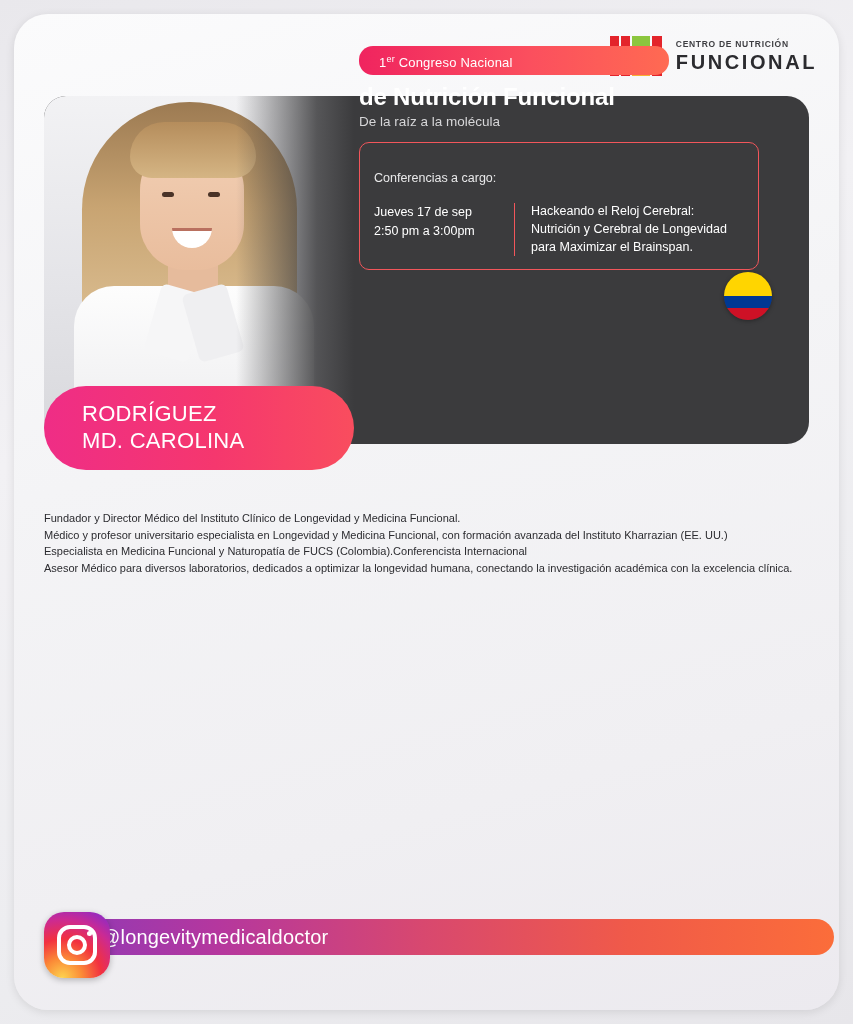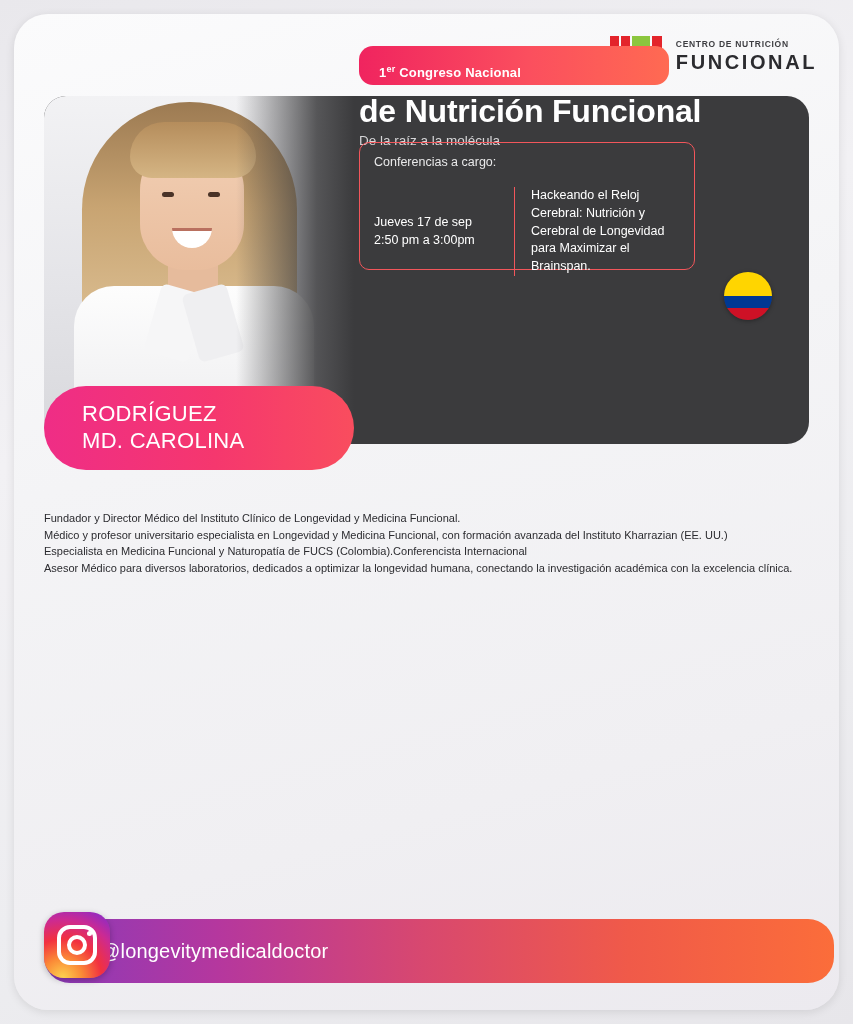--- a/index.html
+++ b/index.html
@@ -195,63 +195,63 @@
 
   
   .title-area {
     position: absolute;
     left: 345px;
     top: 32px;
     width: 400px;
   }
   .ribbon {
     display: inline-block;
-    padding: 18px 18px 5px 20px;
+    padding: 8px 18px 5px 20px;
     background: linear-gradient(90deg, #f0245f 0%, #fb4f5e 55%, #ff6a52 100%);
     border-radius: 14px;
     color: #ffffff;
     font-size: 13px;
-    font-weight: 700;
+    font-weight: 400;
     letter-spacing: 0.2px;
     min-width: 272px;
   }
   .ribbon sup { font-size: 9px; }
   .main-title {
     margin-top: 8px;
-    font-size: 32px;
+    font-size: 24px;
     font-weight: 700;
     color: #ffffff;
     letter-spacing: -0.2px;
   }
   .subtitle {
     margin-top: 3px;
     font-size: 13.5px;
     color: #d6d6d8;
   }
 
   
   .conf-box {
     position: absolute;
     left: 345px;
     top: 128px;
-    width: 336px;
+    width: 400px;
     height: 128px;
     border: 1px solid #f2565b;
     border-radius: 10px;
-    padding: 12px 14px;
+    padding: 28px 14px;
     box-sizing: border-box;
   }
   .conf-head {
     font-size: 12.5px;
     color: #e9e9ea;
     margin-bottom: 18px;
   }
   .conf-row {
     display: flex;
-    align-items: center;
+    align-items: flex-start;
   }
   .conf-when {
     width: 140px;
     font-size: 12.5px;
     color: #ffffff;
     line-height: 1.5;
   }
   .conf-sep {
     width: 1px;
     align-self: stretch;
@@ -311,21 +311,21 @@
     line-height: 1.5;
     color: #2b2b2f;
   }
 
   
   .ig-bar {
     position: absolute;
     left: 30px;
     top: 905px;
     width: 790px;
-    height: 64px;
+    height: 36px;
     border-radius: 26px;
     background: linear-gradient(90deg, #8a3ab9 0%, #b5379e 22%, #d8486f 48%, #f05a49 74%, #fb6d3a 100%);
     display: flex;
     align-items: center;
     padding-left: 56px;
     box-sizing: border-box;
   }
   .ig-handle {
     color: #ffffff;
     font-size: 20px;

